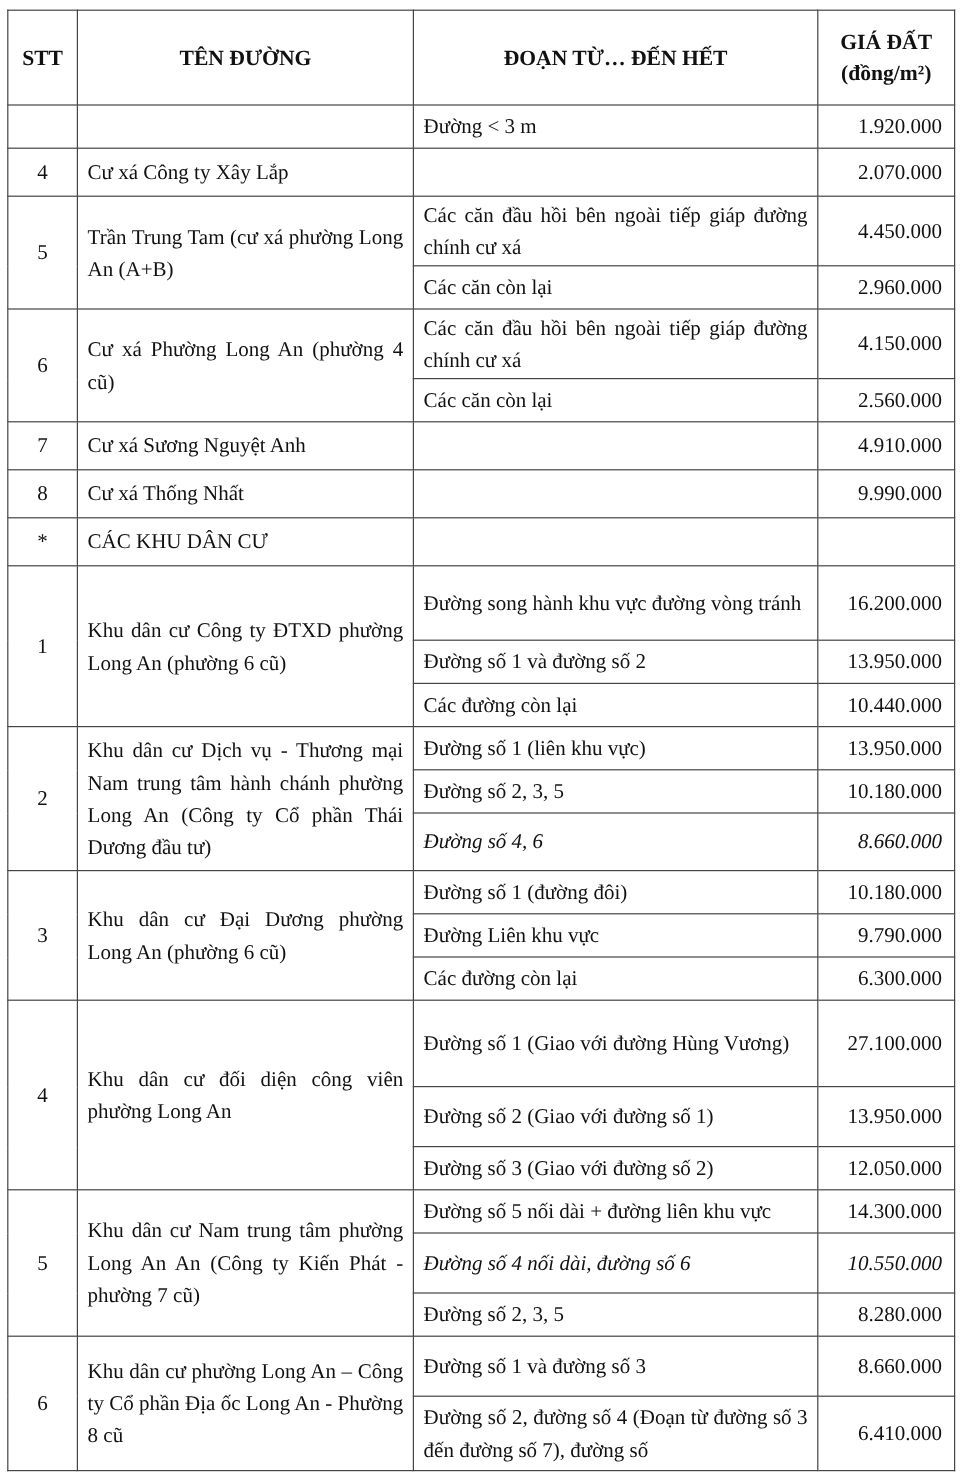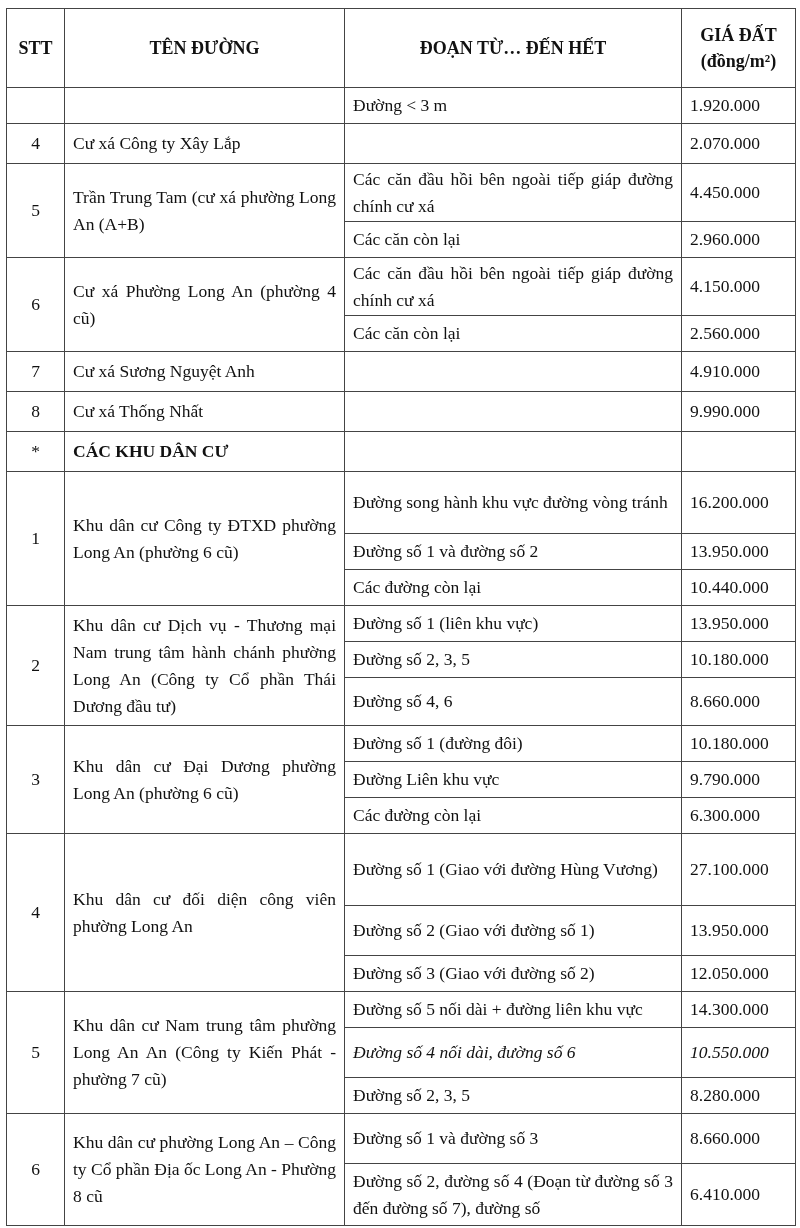--- a/index.html
+++ b/index.html
@@ -1,23 +1,23 @@
 <!DOCTYPE html>
 <html><head>
 <meta charset="utf-8">
 <style>
   html, body { margin: 0; padding: 0; background: #ffffff; }
   body { width: 800px; height: 1228px; overflow: hidden; font-family: "Liberation Serif", serif; color: #111; }
   table { border-collapse: collapse; position: absolute; left: 6px; top: 8px; width: 789px; table-layout: fixed; font-size: 17.5px; line-height: 27px; border-radius: 26px; }
   td, th { border: 1.5px solid #444; padding: 0 8px; vertical-align: middle; }
   th { font-weight: bold; text-align: center; height: 78px; font-size: 18px; line-height: 26px; }
   td.stt { text-align: center; }
-  td.price { padding-right: 10px; }
+  td.price { text-align: right; padding-right: 10px; }
   td.name, td.seg { text-align: justify; }
-  .bold { font-weight: bold; }
+  .bold { font-weight: normal; }
 </style>
 </head>
 <body>
 
 <table>
   <colgroup>
     <col style="width:58px">
     <col style="width:280px">
     <col style="width:337px">
     <col style="width:114px">
@@ -101,21 +101,21 @@
       <tr style="height: 36px;">
         <td class="stt" rowspan="3">2</td>
         <td class="name" rowspan="3">Khu dân cư Dịch vụ - Thương mại Nam trung tâm hành chánh phường Long An (Công ty Cổ phần Thái Dương đầu tư)</td>
         <td class="seg">Đường số 1 (liên khu vực)</td>
         <td class="price">13.950.000</td>
       </tr>
       <tr style="height: 36px;">
         <td class="seg">Đường số 2, 3, 5</td>
         <td class="price">10.180.000</td>
       </tr>
-      <tr style="height: 48px;">
+      <tr style="height: 48px; font-style: italic;">
         <td class="seg">Đường số 4, 6</td>
         <td class="price">8.660.000</td>
       </tr>
       <tr style="height: 36px;">
         <td class="stt" rowspan="3">3</td>
         <td class="name" rowspan="3">Khu dân cư Đại Dương phường Long An (phường 6 cũ)</td>
         <td class="seg">Đường số 1 (đường đôi)</td>
         <td class="price">10.180.000</td>
       </tr>
       <tr style="height: 36px;">

